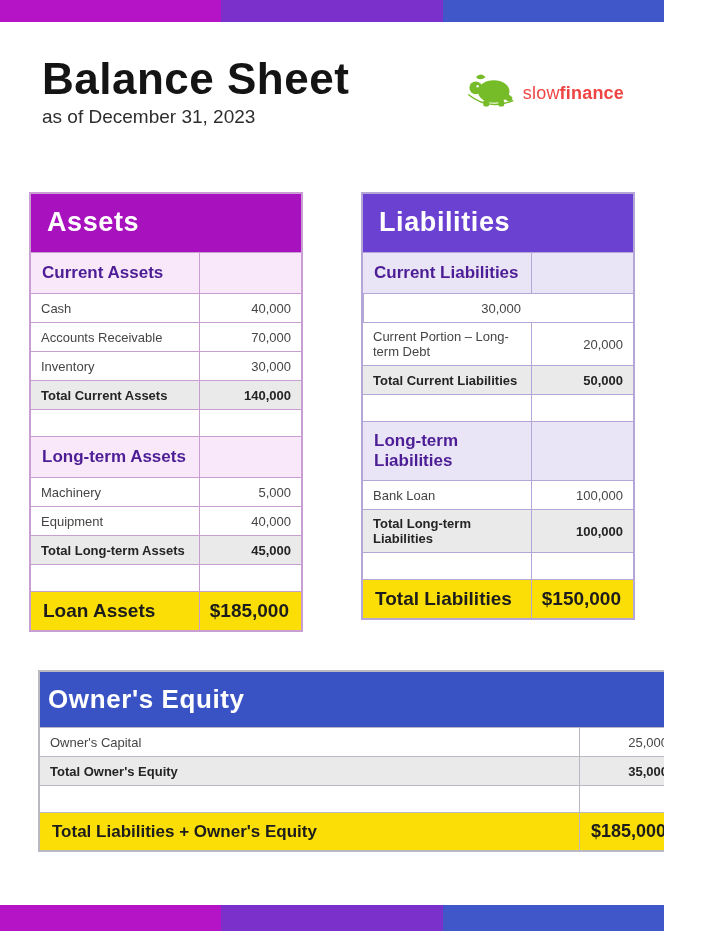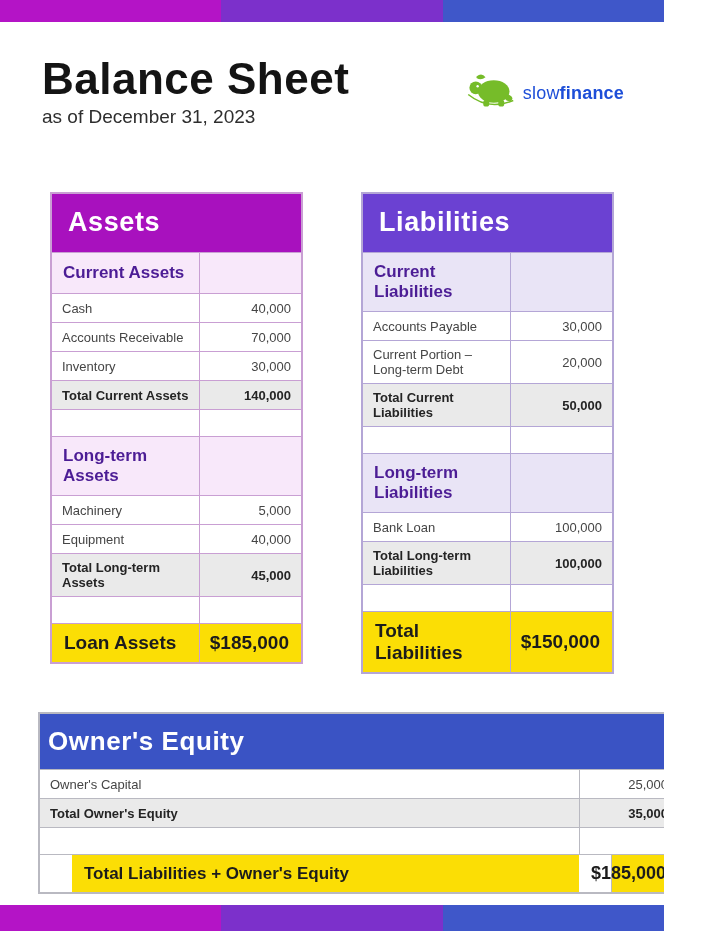--- a/index.html
+++ b/index.html
@@ -31,25 +31,25 @@
   .bar-seg{flex:1 1 0;}
   .seg-magenta{background:var(--bar-magenta);}
   .seg-violet{background:var(--bar-violet);}
   .seg-blue{background:var(--bar-blue);}
 
   
   .header{display:flex;justify-content:space-between;align-items:flex-start;padding:34px 40px 0 42px;flex:0 0 auto;}
   .page-title{font-size:44px;line-height:46px;font-weight:bold;color:#141414;margin:0;letter-spacing:0.5px;}
   .page-subtitle{font-size:19px;color:#2e2e2e;margin-top:4px;}
   .brand{display:flex;align-items:center;gap:9px;margin-top:16px;}
-  .brand-text{font-size:18px;color:#1d4ed8;letter-spacing:0.2px;}
+  .brand-text{font-size:18px;color:#ef4444;letter-spacing:0.2px;}
   .brand-text .bold{font-weight:bold;}
 
   
-  .tables-row{display:flex;gap:58px;padding:0 50px;margin-top:64px;align-items:flex-start;flex:0 0 auto;}
+  .tables-row{display:flex;gap:58px;padding:0 29px;margin-top:64px;align-items:flex-start;flex:0 0 auto;}
   .equity-wrap{padding:0 38px;margin-top:38px;flex:0 0 auto;}
 
   .bs-table{width:298px;border:2px solid var(--tbl-border);}
   .bs-table.assets{--tbl-border:var(--border-assets);--sub-bg:var(--subheader-pink);}
   .bs-table.liabilities{--tbl-border:var(--border-liabilities);--sub-bg:var(--subheader-lavender);}
   .bs-table.equity{--tbl-border:var(--border-equity);--sub-bg:var(--subheader-lavender);width:642px;}
 
   .table-header{color:#ffffff;font-weight:bold;font-size:27px;letter-spacing:0.6px;padding:13px 16px 14px 16px;}
   .assets .table-header{background:var(--assets-header);}
   .liabilities .table-header{background:var(--liabilities-header);}
@@ -58,21 +58,21 @@
   .row{display:grid;grid-template-columns:1fr 102px;border-top:1px solid var(--tbl-border);background:#fff;}
   .equity .row{grid-template-columns:1fr 99px;}
   .cell{padding:6px 10px;display:flex;align-items:center;font-size:13px;color:var(--ink-soft);min-height:28px;}
   .cell.value{justify-content:flex-end;text-align:right;border-left:1px solid var(--tbl-border);}
 
   .row.subheader{background:var(--sub-bg);}
   .row.subheader .cell{font-weight:bold;font-size:17px;color:#4c1d95;padding:9px 11px;min-height:40px;}
   .row.total .cell{background:var(--total-gray);font-weight:bold;color:#242424;}
   .row.spacer .cell{min-height:26px;padding:0 10px;}
   .row.grand .cell{background:var(--total-yellow);font-weight:bold;font-size:19px;color:var(--ink);padding:8px 12px;min-height:37px;}
-  .equity .row.grand .cell{font-size:17px;margin-left:32px;}
+  .equity .row.grand .cell{font-size:17px;}
   .equity .row.grand .cell.value{font-size:18px;}
 
   
   .logo{width:48px;height:42px;display:block;}
 </style>
 </head>
 <body>
 
 <div class="page">
 
@@ -158,21 +158,20 @@
       </div>
     </div>
 
     <div class="bs-table liabilities">
       <div class="table-header">Liabilities</div>
       <div class="row subheader">
         <div class="cell label">Current Liabilities</div>
         <div class="cell value"></div>
       </div>
       <div class="row item">
-        <div class="cell label">Accounts Payable</div>
         <div class="cell value">30,000</div>
       </div>
       <div class="row item">
         <div class="cell label">Current Portion – Long-term Debt</div>
         <div class="cell value">20,000</div>
       </div>
       <div class="row total">
         <div class="cell label">Total Current Liabilities</div>
         <div class="cell value">50,000</div>
       </div>

